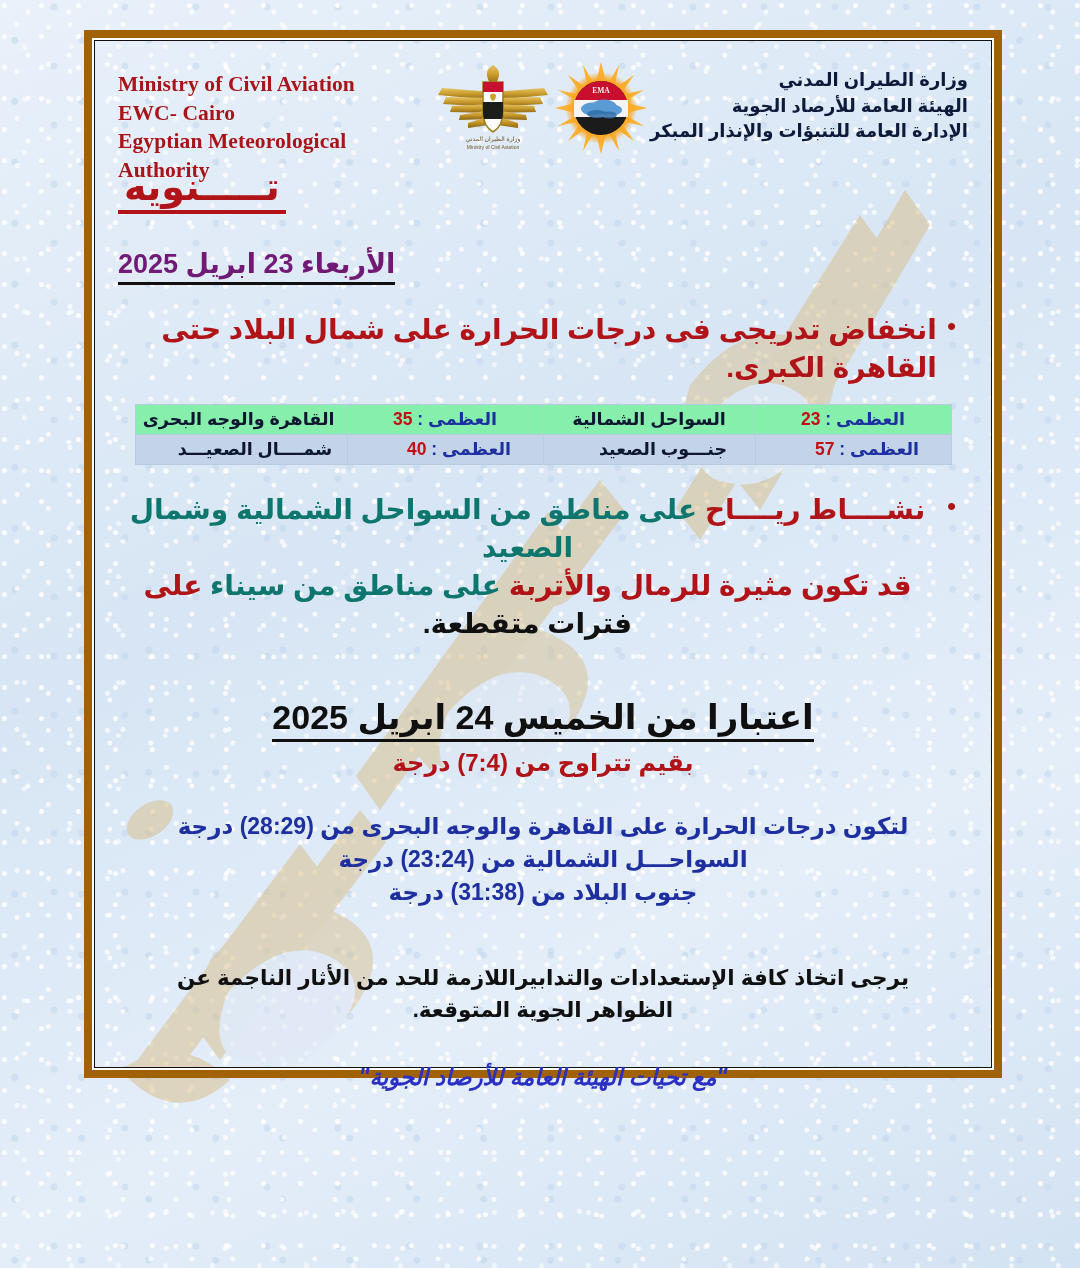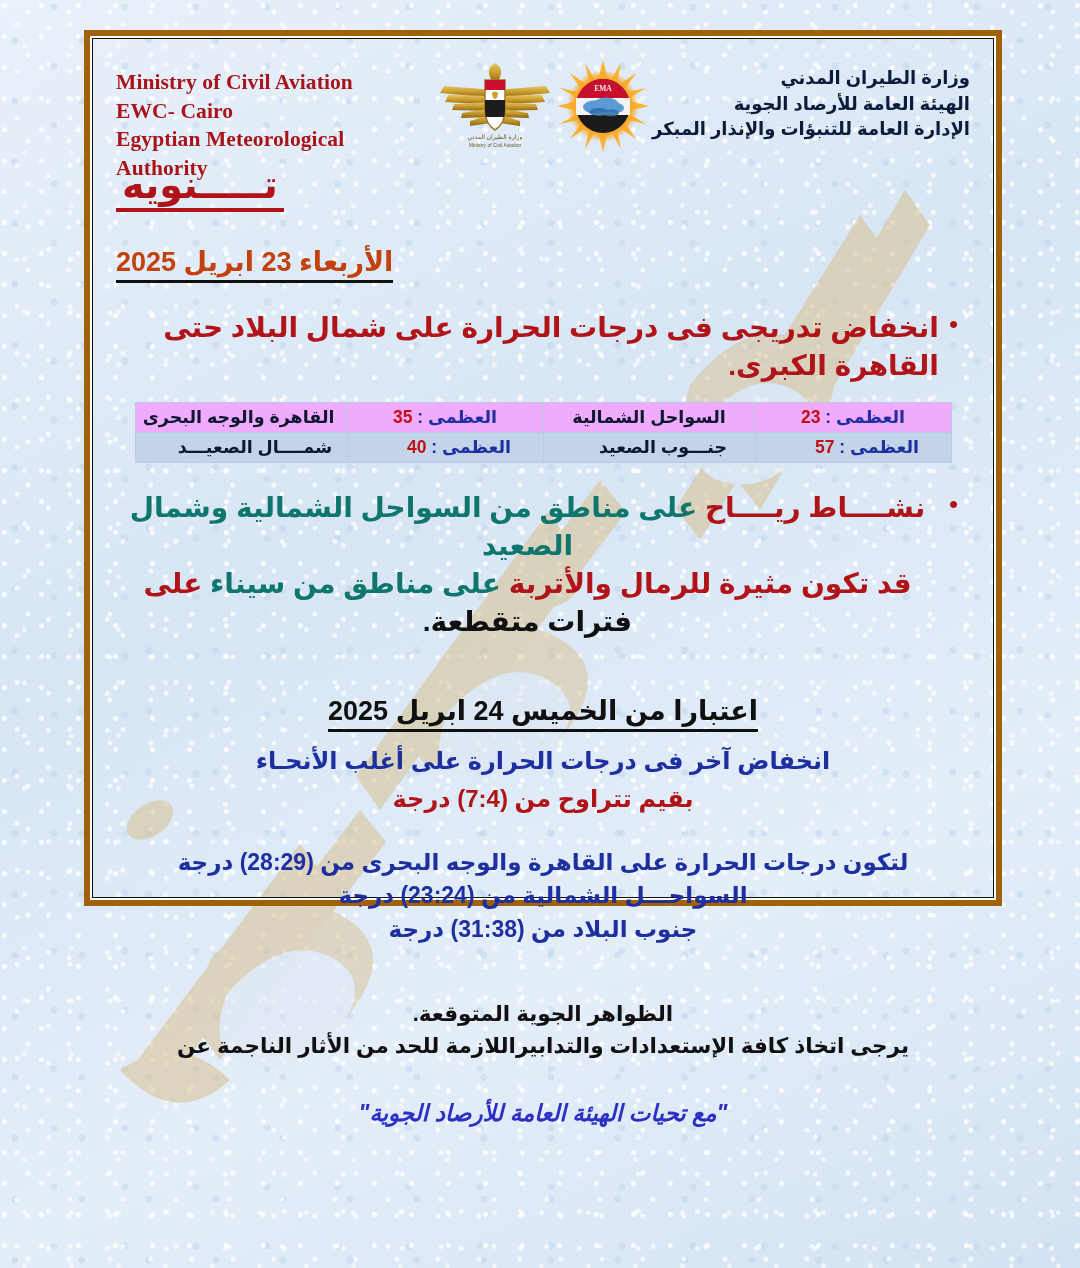--- a/index.html
+++ b/index.html
@@ -35,22 +35,22 @@
     position: absolute;
     left: 0; top: 120px;
     width: 1080px; height: 1000px;
     pointer-events: none;
     opacity: .62;
   }
 
   #sheet {
     position: absolute;
     left: 84px; top: 30px;
-    width: 918px; height: 876px;
-    border: 6px solid #a16207;
+    width: 918px; height: 1048px;
+    border: 8px solid #a16207;
     box-shadow: 0 0 0 2px #ffffff inset, 0 0 0 3px #111111 inset;
   }
 
   .content {
     position: relative;
     padding: 18px 26px 0 26px;
     height: 100%;
   }
 
   
@@ -92,21 +92,21 @@
     font-weight: bold;
     font-size: 38px;
     letter-spacing: 1px;
     border-bottom: 4px solid #b01318;
     padding: 0 6px 2px 6px;
     line-height: 1.05;
   }
   .doc-date {
     display: inline-block;
     margin-top: 30px;
-    color: #c2410c;
+    color: #701a75;
     font-weight: bold;
     font-size: 27px;
     border-bottom: 3px solid #101010;
     padding-bottom: 2px;
   }
 
   
   .bullet-line {
     display: flex;
     flex-direction: row;
@@ -145,37 +145,37 @@
     table-layout: fixed;
   }
   table.temps td {
     height: 30px;
     padding: 2px 12px;
     font-size: 17.5px;
     font-weight: bold;
     border: 1px solid #b9cbdf;
     white-space: nowrap;
   }
-  table.temps tr.r1 td { background: #f0abfc; margin-left: 45px; }
+  table.temps tr.r1 td { background: #86efac; margin-left: 45px; }
   table.temps tr.r2 td { background: #c3d4e9; padding-left: 40px; }
   td.region { color: #0d1730; text-align: center; width: 212px; }
   td.val    { text-align: center; width: 196px; }
   td.val .lbl { color: #1e2fa0; }
   td.val .num { color: #c20f15; }
 
   
   .sec-date {
     text-align: center;
     margin-top: 54px;
   }
   .sec-date span {
     display: inline-block;
     color: #101010;
     font-weight: bold;
-    font-size: 27px;
+    font-size: 34px;
     border-bottom: 3px solid #101010;
     padding-bottom: 2px;
   }
   .centered-line {
     text-align: center;
     font-weight: bold;
     line-height: 1.42;
   }
   .l-blue   { color: #1e2fa0; font-size: 24px; margin-top: 12px; }
   .l-red    { color: #b01318; font-size: 24px; margin-top: 4px; }
@@ -389,30 +389,29 @@
           <span class="rd">على</span>
           <span class="bk">فترات متقطعة.</span>
         </div>
       </div>
     </div>
 
     <div class="sec-date">
       <span>اعتبارا من الخميس 24 ابريل 2025</span>
     </div>
 
-    <div class="centered-line l-blue">انخفاض آخر فى درجات الحرارة على أغلب الأنحـاء</div>
     <div class="centered-line l-red">بقيم تتراوح من (7:4) درجة</div>
 
     <div class="ranges">
       <div class="centered-line rng">لتكون درجات الحرارة على القاهرة والوجه البحرى من (28:29) درجة</div>
       <div class="centered-line rng">السواحـــل الشمالية من (23:24) درجة</div>
       <div class="centered-line rng">جنوب البلاد من (31:38) درجة</div>
     </div>
 
     <div class="advice">
+      <div>يرجى اتخاذ كافة الإستعدادات والتدابيراللازمة للحد من الأثار الناجمة عن</div>
       <div>الظواهر الجوية المتوقعة.</div>
-      <div>يرجى اتخاذ كافة الإستعدادات والتدابيراللازمة للحد من الأثار الناجمة عن</div>
     </div>
 
     <div class="signoff">"مع تحيات الهيئة العامة للأرصاد الجوية"</div>
 
   </div>
 </div>
 
 </body></html>

